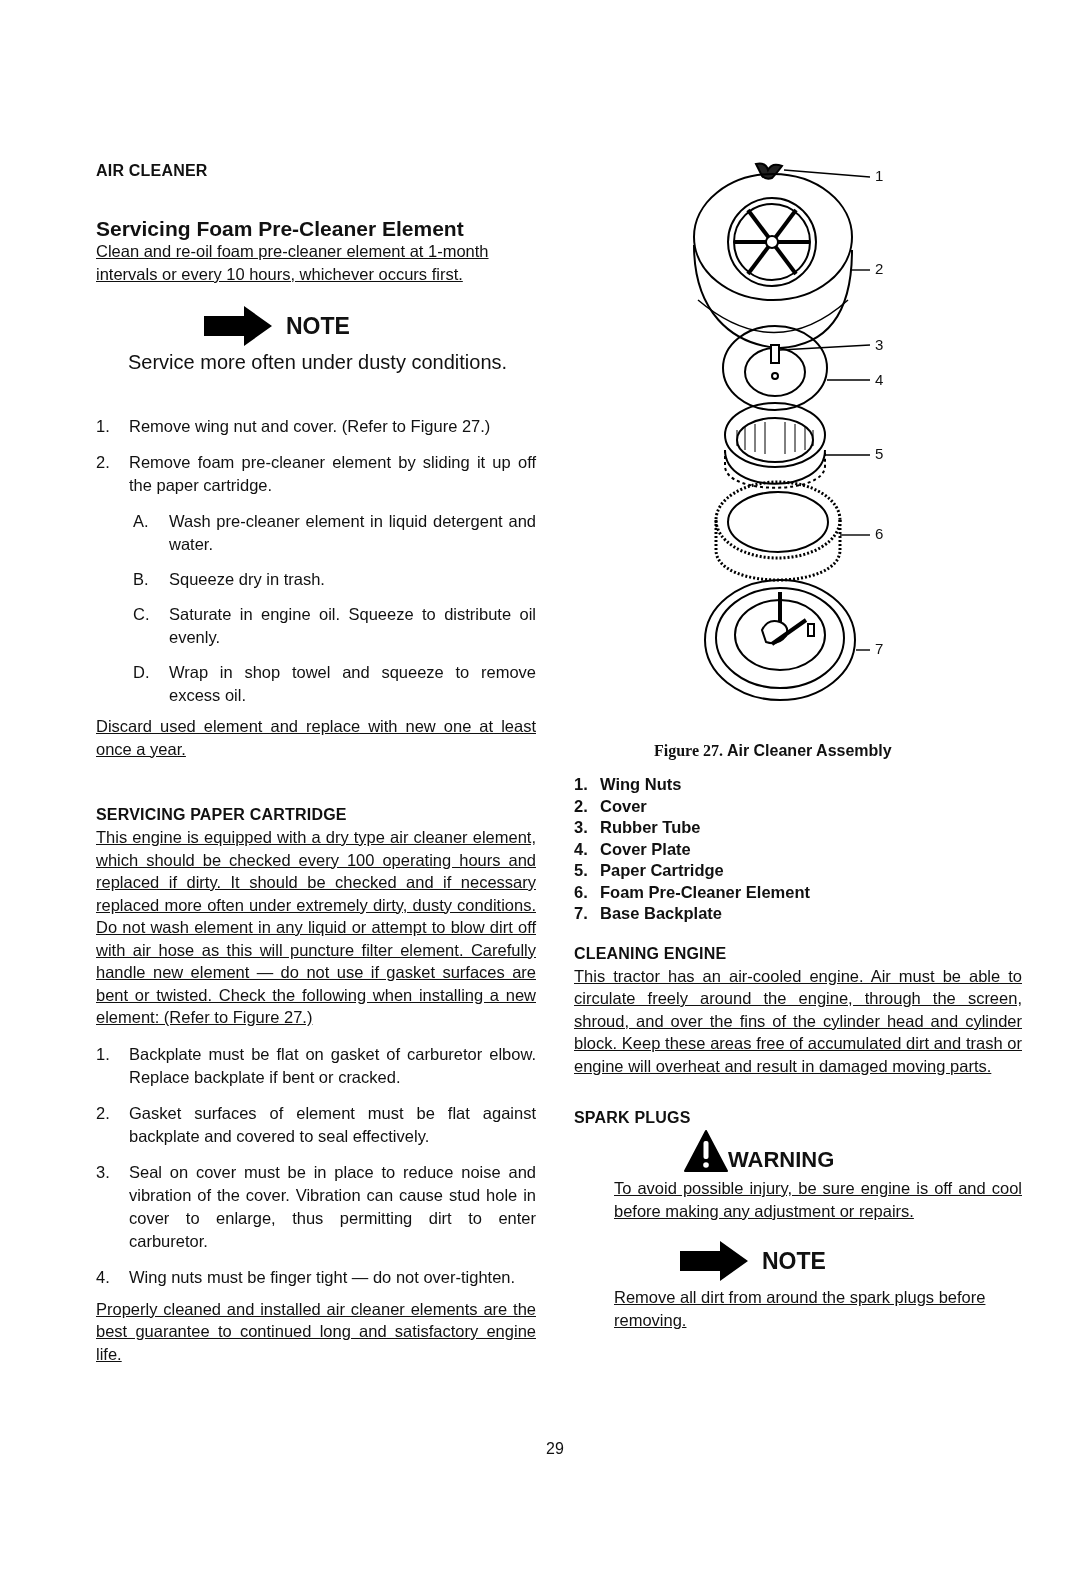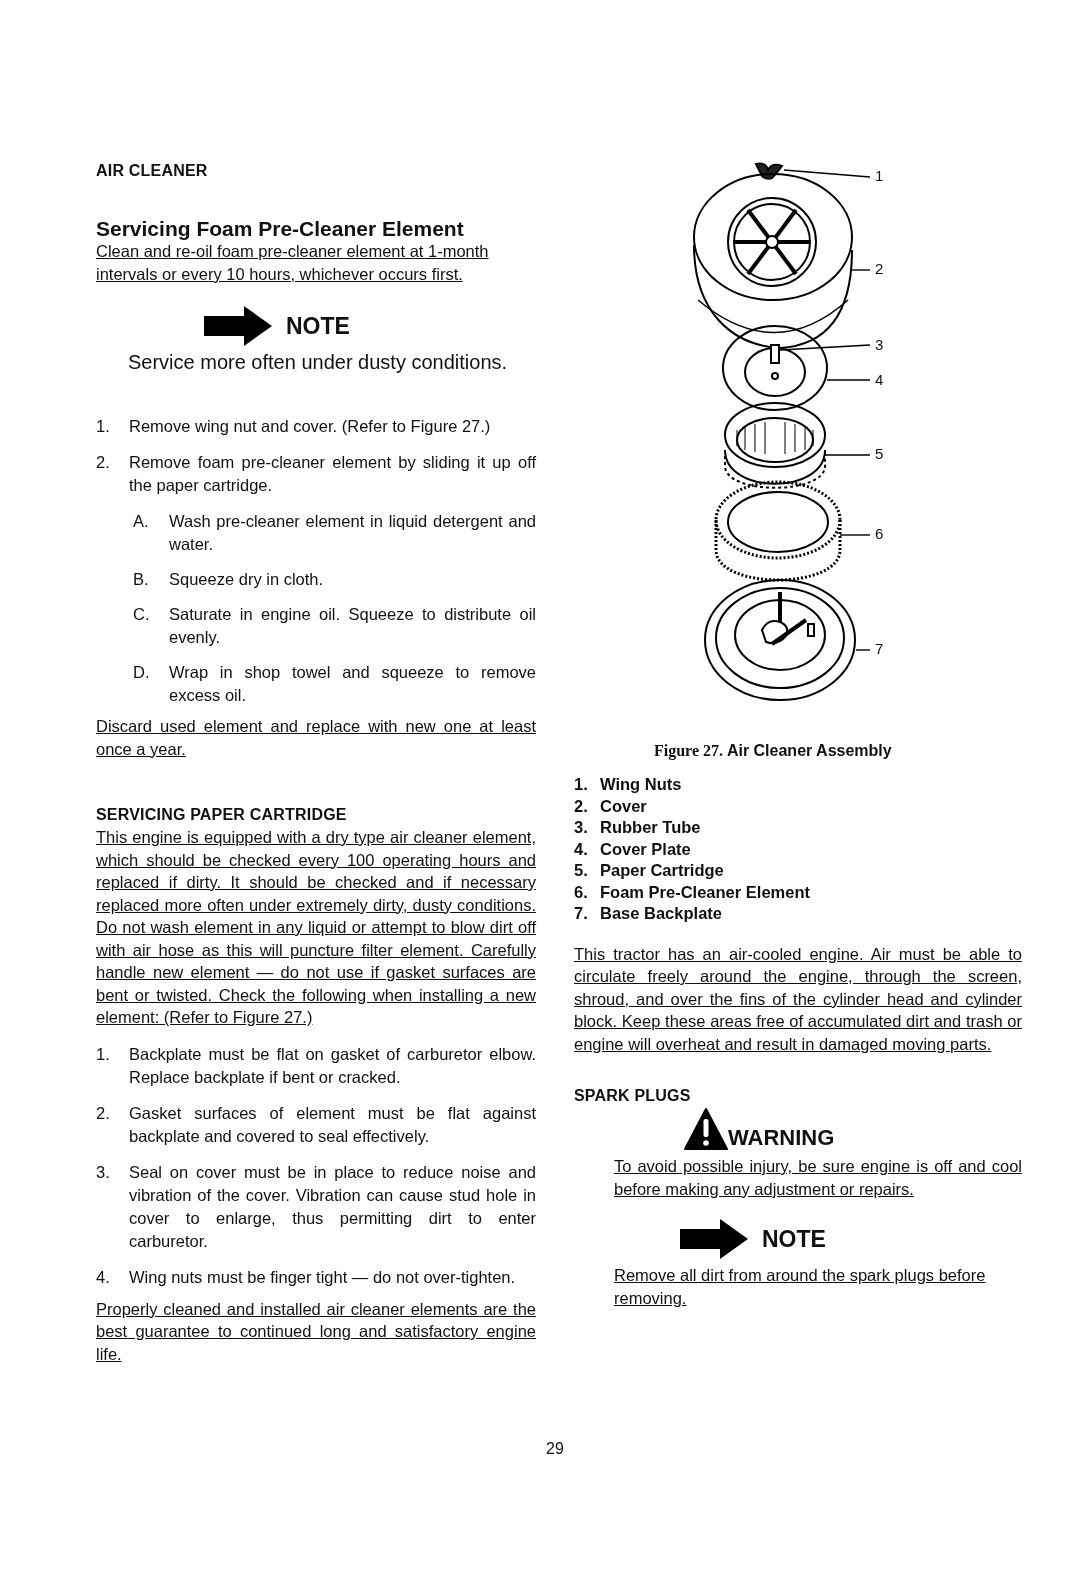--- a/index.html
+++ b/index.html
@@ -65,21 +65,21 @@
           <span class="txt">Remove foam pre-cleaner element by sliding it up off the paper cartridge.</span>
         </li>
     </ol>
     <ol class="sub">
       <li>
           <span class="num">A.</span>
           <span class="txt">Wash pre-cleaner element in liquid detergent and water.</span>
         </li>
       <li>
           <span class="num">B.</span>
-          <span class="txt">Squeeze dry in cloth.</span>
+          <span class="txt">Squeeze dry in trash.</span>
         </li>
       <li>
           <span class="num">C.</span>
           <span class="txt">Saturate in engine oil.  Squeeze to distribute oil evenly.</span>
         </li>
       <li>
           <span class="num">D.</span>
           <span class="txt">Wrap in shop towel and squeeze to remove excess oil.</span>
         </li>
     </ol>
@@ -197,20 +197,21 @@
           <span class="num">6.</span>
           <span>Foam Pre-Cleaner Element</span>
         </li>
       <li>
           <span class="num">7.</span>
           <span>Base Backplate</span>
         </li>
     </ol>
 
     <div style="height:18px"></div>
+    <h3 class="h-section">CLEANING ENGINE</h3>
     <p class="p">This tractor has an air-cooled engine.  Air must be able to circulate freely around the engine, through the screen, shroud, and over the fins of the cylinder head and cylinder block.  Keep these areas free of accumulated dirt and trash or engine will overheat and result in damaged moving parts.</p>
 
     <div style="height:30px"></div>
     <h3 class="h-section">SPARK PLUGS</h3>
 
     <div class="warn-head">
       <svg width="44" height="44" viewBox="0 0 44 44">
         <path d="M22 2 L43 42 H1 Z" fill="#000" stroke="#000" stroke-linejoin="round" stroke-width="2"></path>
         <rect x="19.5" y="12" width="5" height="18" rx="2" fill="#fff"></rect>
         <circle cx="22" cy="36" r="2.8" fill="#fff"></circle>

